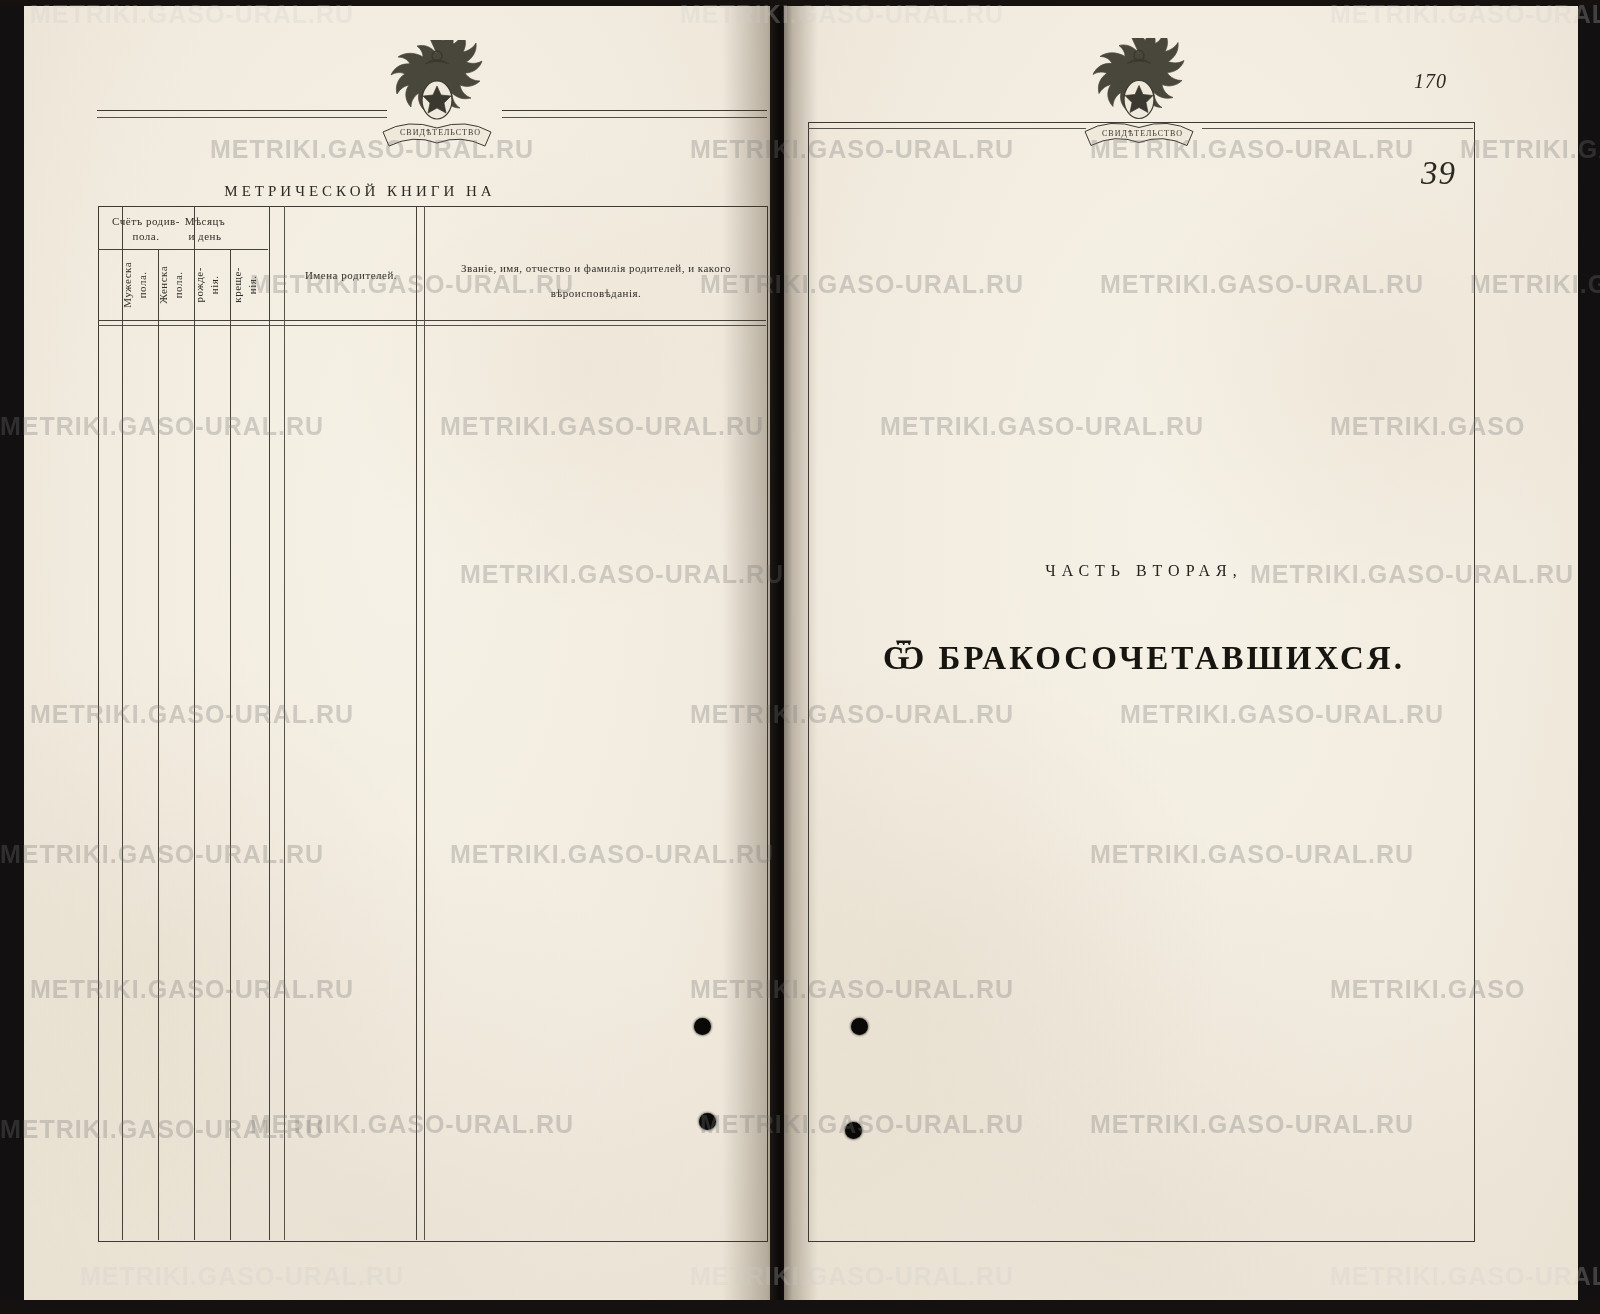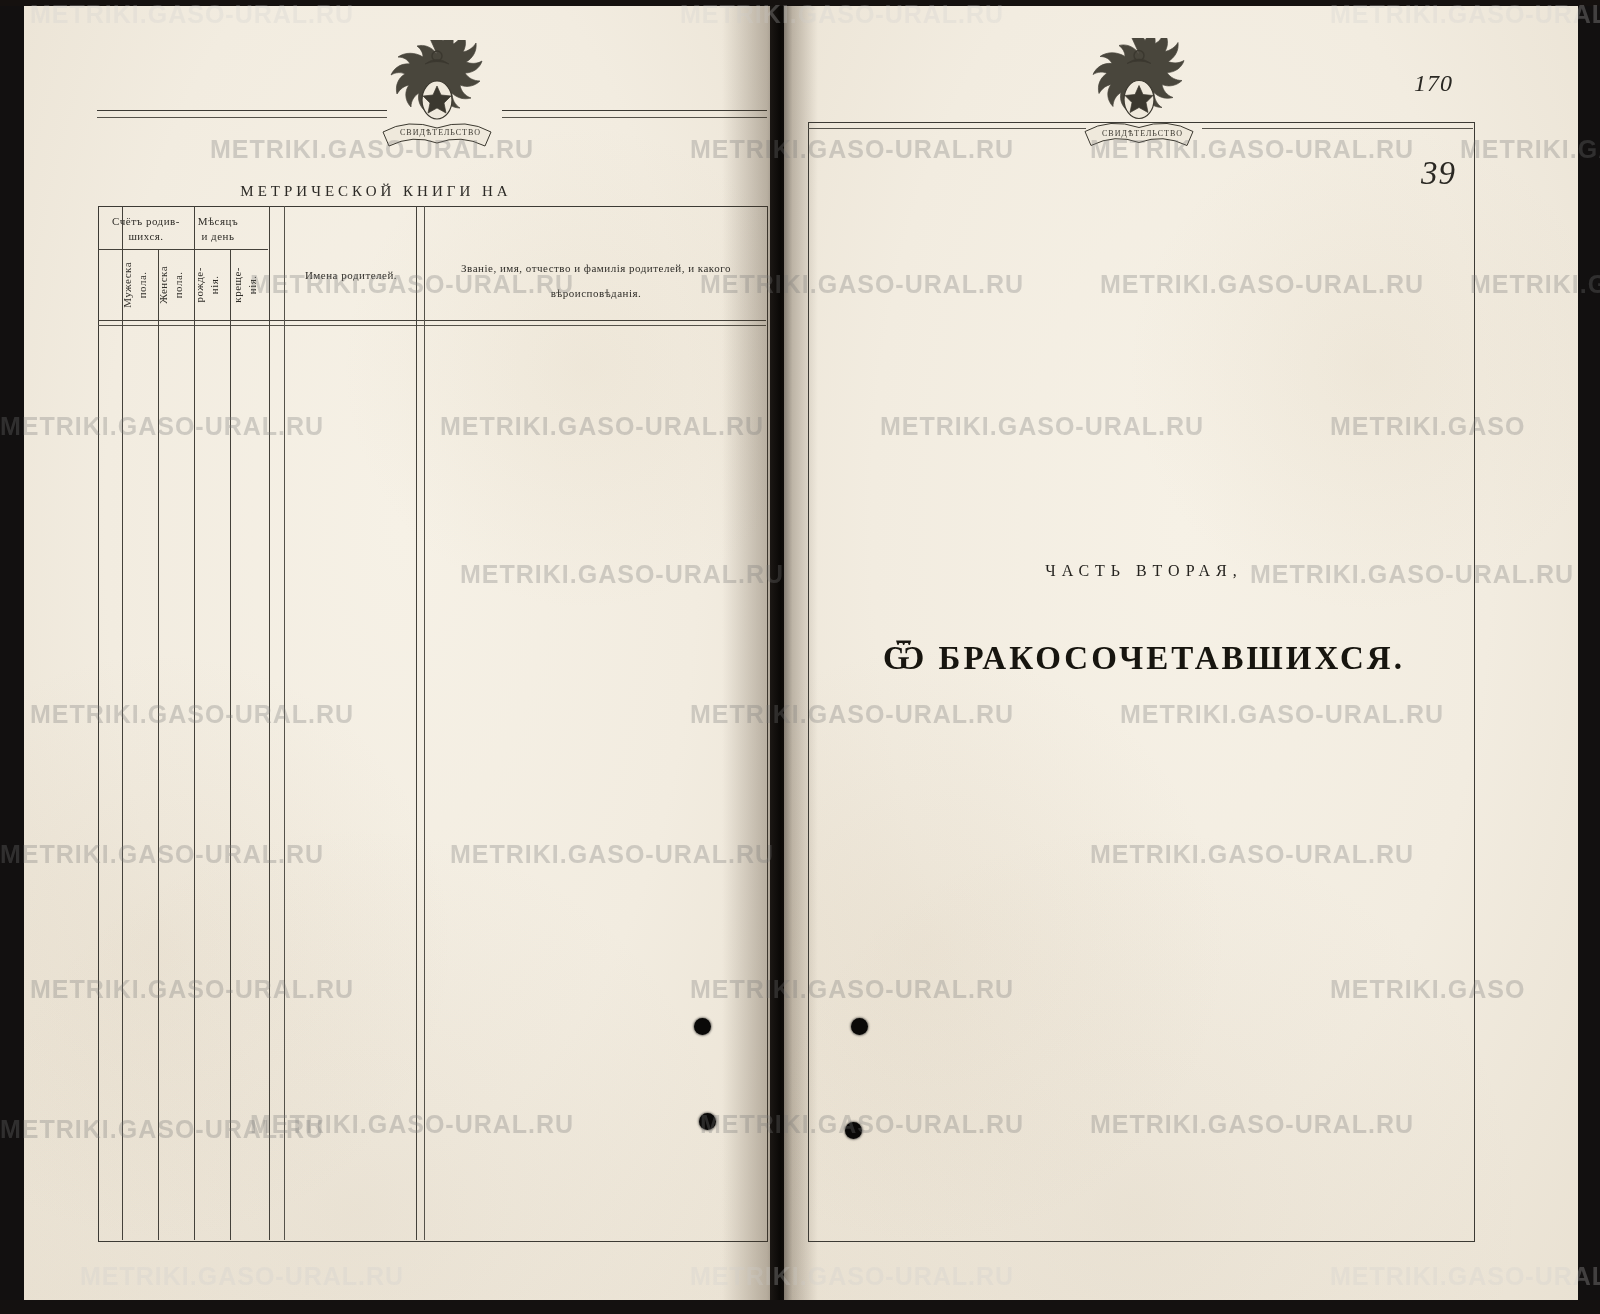--- a/index.html
+++ b/index.html
@@ -120,21 +120,21 @@
     letter-spacing: 3px;
     font-size: 33px;
     font-weight: 700;
   }
 
   .folio {
     position: absolute;
     color: #2a2823;
     font-family: "Liberation Serif", serif;
     font-style: italic;
-    font-size: 24px;
+    font-size: 20px;
     letter-spacing: 1px;
   }
   .folio.small { font-size: 33px; }
 
   
   .crest { position: absolute; }
   .ribbon {
     position: absolute;
     color: #3a372f;
     font-size: 8px;
@@ -193,40 +193,40 @@
         <path d="M6 92 q25 -14 54 -4 q29 -10 54 4 l-6 14 q-24 -12 -48 -3 q-24 -9 -48 3 z" fill="#efe9dc"></path>
       </g>
     </svg>
     <div class="ribbon" style="left:378px; top:128px;">СВИДѢТЕЛЬСТВО</div>
 
     <div class="rule-h" style="left:75px; top:110px; width:290px; background:#3c3a34;"></div>
     <div class="rule-h" style="left:480px; top:110px; width:265px; background:#3c3a34;"></div>
     <div class="rule-h" style="left:75px; top:117px; width:290px; background:#55524a;"></div>
     <div class="rule-h" style="left:480px; top:117px; width:265px; background:#55524a;"></div>
 
-    <div class="cap hdr-title" style="left:144px; top:182px; width:420px;">МЕТРИЧЕСКОЙ КНИГИ НА</div>
+    <div class="cap hdr-title" style="left:128px; top:182px; width:420px;">МЕТРИЧЕСКОЙ КНИГИ НА</div>
 
     <div class="frame" style="left:76px; top:206px; width:668px; height:1034px;"></div>
 
     <div class="rule-h" style="left:76px; top:249px; width:170px;"></div>
     <div class="rule-h" style="left:76px; top:320px; width:668px;"></div>
     <div class="rule-h" style="left:76px; top:325px; width:668px; background:#55524a;"></div>
 
     <div class="rule-v" style="left:100px; top:206px; height:1034px;"></div>
     <div class="rule-v" style="left:136px; top:249px; height:991px;"></div>
     <div class="rule-v" style="left:172px; top:206px; height:1034px;"></div>
     <div class="rule-v" style="left:208px; top:249px; height:991px;"></div>
     <div class="rule-v" style="left:247px; top:206px; height:1034px;"></div>
     <div class="rule-v" style="left:262px; top:206px; height:1034px; background:#55524a;"></div>
     <div class="rule-v" style="left:394px; top:206px; height:1034px;"></div>
     <div class="rule-v" style="left:402px; top:206px; height:1034px; background:#55524a;"></div>
 
     <div class="colhead" style="left:78px; top:214px; width:92px; white-space:pre-line;">Счётъ родив-
-шихся.</div>
-    <div class="colhead" style="left:170px; top:214px; width:52px; white-space:pre-line;">Мѣсяцъ
+пола.</div>
+    <div class="colhead" style="left:157px; top:214px; width:52px; white-space:pre-line;">Мѣсяцъ
 и день</div>
 
     <div class="colhead vert" style="left:78px; top:270px; width:70px; white-space:pre-line;">Мужеска
 пола.</div>
     <div class="colhead vert" style="left:114px; top:270px; width:70px; white-space:pre-line;">Женска
 пола.</div>
     <div class="colhead vert" style="left:150px; top:270px; width:70px; white-space:pre-line;">рожде-
 нія.</div>
     <div class="colhead vert" style="left:188px; top:270px; width:70px; white-space:pre-line;">креще-
 нія.</div>

